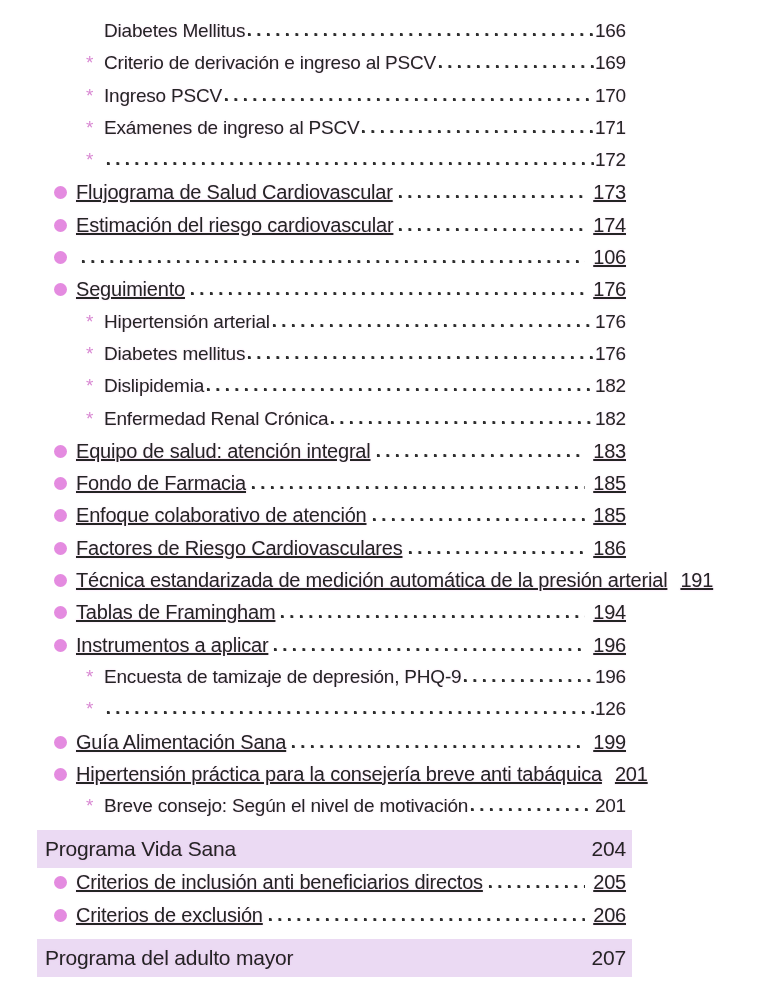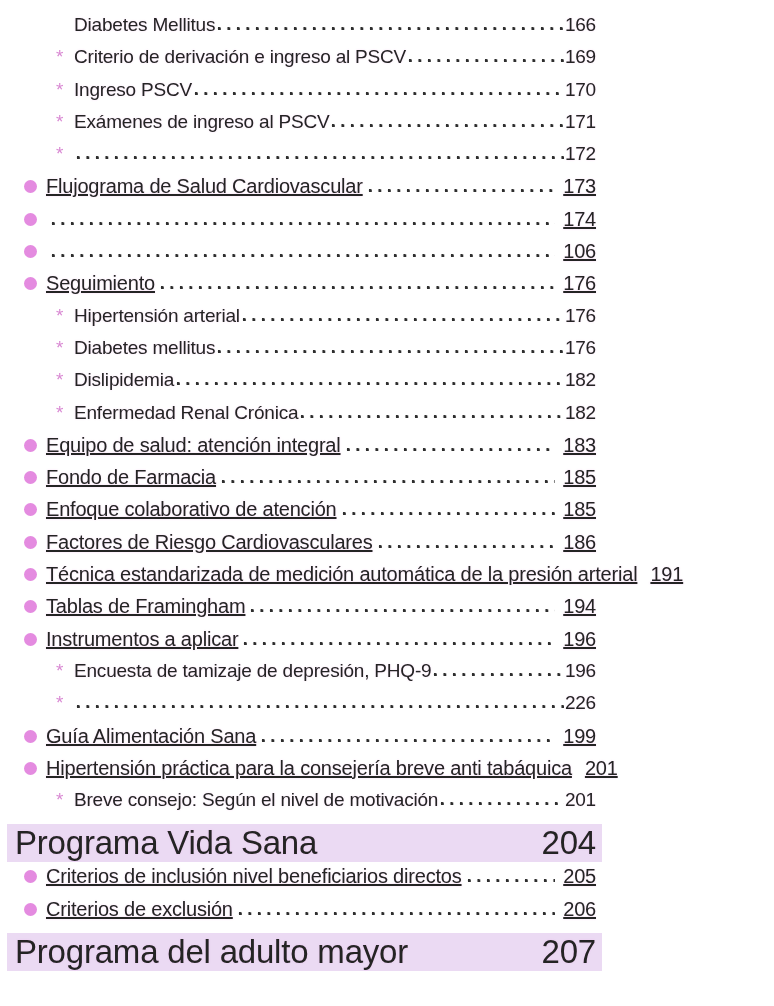--- a/index.html
+++ b/index.html
@@ -8,22 +8,23 @@
     width: 774px;
     height: 1006px;
     background: #ffffff;
     overflow: hidden;
     font-family: "Liberation Sans", "DejaVu Sans", sans-serif;
   }
   .page {
     box-sizing: border-box;
     width: 624px;
     height: 1006px;
-    padding-top: 14px;
+    padding-top: 20px;
     background: #ffffff;
+    margin-left: 30px;
   }
   .row {
     display: flex;
     align-items: baseline;
     height: 32.3px;
     margin-right: 28px;
     color: #242424;
     letter-spacing: -0.2px;
     text-shadow: 0 0 2px rgba(240, 173, 235, 0.45);
     white-space: nowrap;
@@ -61,21 +62,21 @@
   .sub .leader, .sub-plain .leader { margin-right: 1px; margin-left: 2px; }
   .pagenum { flex: none; }
 
   .row.section {
     display: flex;
     align-items: center;
     height: 38px;
     margin: 3px 22px 3px 7px;
     padding: 0 6px 0 8px;
     background: var(--bar-color, #ebdaf3);
-    font-size: 33px;
+    font-size: 21px;
     letter-spacing: -0.2px;
   }
   .row.section .spacer { flex: 1 1 0; }
 </style>
 </head>
 <body>
 
 <div class="page">
   <div id="toc">
       <div class="row sub-plain">
@@ -107,20 +108,21 @@
         <span class="pagenum">172</span>
       </div>
       <div class="row main">
         <span class="bullet"></span>
         <span class="label">Flujograma de Salud Cardiovascular</span>
         <span class="leader"></span>
         <span class="pagenum">173</span>
       </div>
       <div class="row main">
         <span class="bullet"></span>
+        <span class="label">Estimación del riesgo cardiovascular</span>
         <span class="leader"></span>
         <span class="pagenum">174</span>
       </div>
       <div class="row main">
         <span class="bullet"></span>
         <span class="leader"></span>
         <span class="pagenum">106</span>
       </div>
       <div class="row main">
         <span class="bullet"></span>
@@ -196,21 +198,21 @@
       </div>
       <div class="row sub">
         <span class="ast">*</span>
         <span class="label">Encuesta de tamizaje de depresión, PHQ-9</span>
         <span class="leader"></span>
         <span class="pagenum">196</span>
       </div>
       <div class="row sub">
         <span class="ast">*</span>
         <span class="leader"></span>
-        <span class="pagenum">226</span>
+        <span class="pagenum">126</span>
       </div>
       <div class="row main">
         <span class="bullet"></span>
         <span class="label">Guía Alimentación Sana</span>
         <span class="leader"></span>
         <span class="pagenum">199</span>
       </div>
       <div class="row main">
         <span class="bullet"></span>
         <span class="label">Hipertensión práctica para la consejería breve anti tabáquica</span>
@@ -223,21 +225,21 @@
         <span class="leader"></span>
         <span class="pagenum">201</span>
       </div>
       <div class="row section">
         <span class="label">Programa Vida Sana</span>
         <span class="spacer"></span>
         <span class="pagenum">204</span>
       </div>
       <div class="row main">
         <span class="bullet"></span>
-        <span class="label">Criterios de inclusión nivel beneficiarios directos</span>
+        <span class="label">Criterios de inclusión anti beneficiarios directos</span>
         <span class="leader"></span>
         <span class="pagenum">205</span>
       </div>
       <div class="row main">
         <span class="bullet"></span>
         <span class="label">Criterios de exclusión</span>
         <span class="leader"></span>
         <span class="pagenum">206</span>
       </div>
       <div class="row section">

